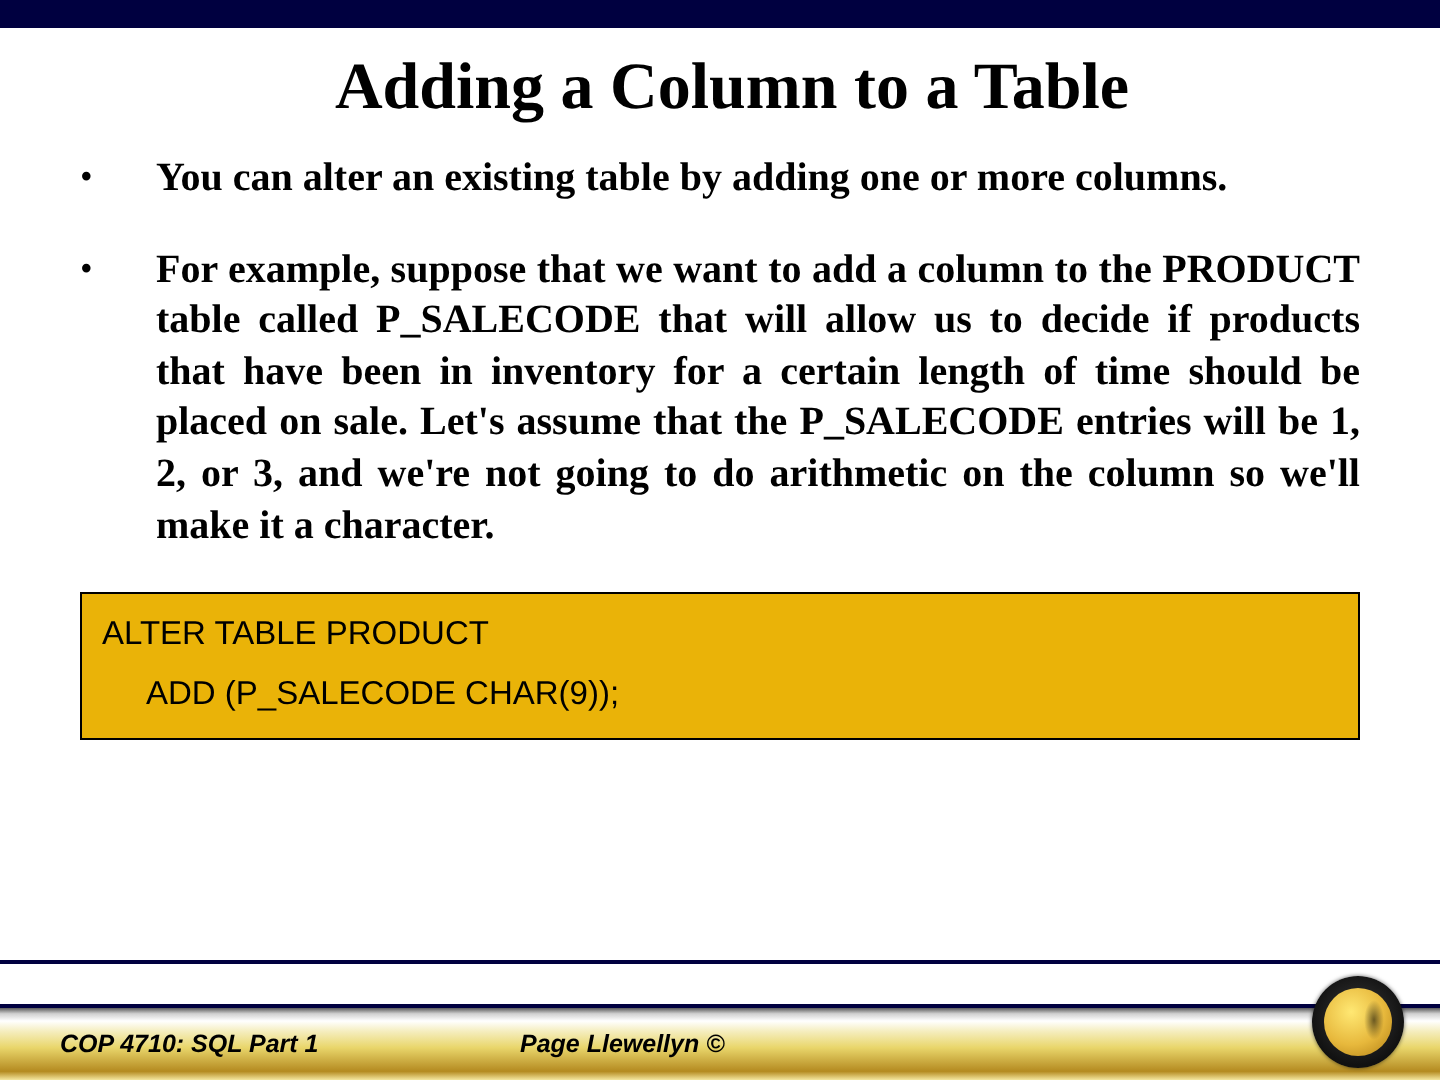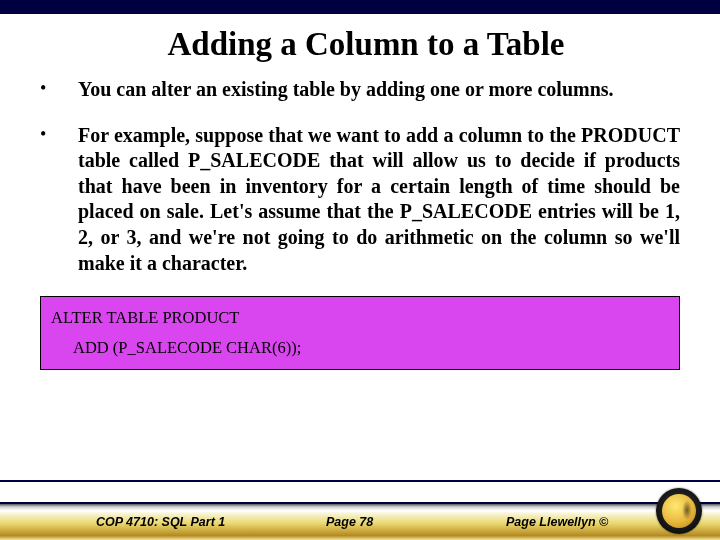--- a/index.html
+++ b/index.html
@@ -51,22 +51,22 @@
     font-size: 18px;
   }
   ul.bullets > li .text {
     flex: 1;
     text-align: justify;
     font-weight: bold;
   }
   .code-box {
     margin: 8px 40px 0 40px;
     border: 1px solid #000;
-    background: #d946ef;
-    font-family: Liberation Serif, serif;
+    background: #eab308;
+    font-family: Liberation Sans, sans-serif;
     font-size: 16.5px;
     padding: 6px 10px 6px 10px;
     line-height: 1.8;
   }
   .code-box .line2 {
     padding-left: 22px;
   }
   .footer-zone {
     position: absolute;
     left: 0;
@@ -91,21 +91,21 @@
       #f5eec0 32%,
       #e9d66b 55%,
       #c9a83e 75%,
       #b48a20 88%,
       #f5e7a0 100%
     );
     border-top: 2px solid #000040;
     display: flex;
     align-items: center;
     box-sizing: border-box;
-    padding: 0 20px 0 96px;
+    padding: 0 20px 0 30px;
   }
   .footer-strip .cell {
     font-family: Arial, Helvetica, sans-serif;
     font-size: 12.5px;
     font-weight: bold;
     font-style: italic;
     color: #000;
   }
   .footer-strip .c1 { flex: 0 0 230px; }
   .footer-strip .c2 { flex: 0 0 180px; text-align: left; }
@@ -158,28 +158,27 @@
       </li>
       <li>
         <span class="marker">•</span>
         <span class="text">For example, suppose that we want to add a column to the PRODUCT table called P_SALECODE that will allow us to decide if products that have been in inventory for a certain length of time should be placed on sale.  Let's assume that the P_SALECODE entries will be 1, 2, or 3, and we're not going to do arithmetic on the column so we'll make it a character.</span>
       </li>
     </ul>
   </div>
 
   <div class="code-box">
     <div class="line1">ALTER TABLE  PRODUCT</div>
-    <div class="line2">ADD (P_SALECODE CHAR(6));</div>
+    <div class="line2">ADD (P_SALECODE CHAR(9));</div>
   </div>
 
   <div class="footer-zone">
     <div class="footer-top-line"></div>
     <div class="footer-strip">
       <div class="cell c1">COP 4710: SQL Part 1</div>
-      <div class="cell c2">Page 78</div>
       <div class="cell c3">Page Llewellyn ©</div>
     </div>
     <div class="logo">
       <div class="logo-inner"></div>
     </div>
   </div>
 
 </div>
 
 </body></html>

